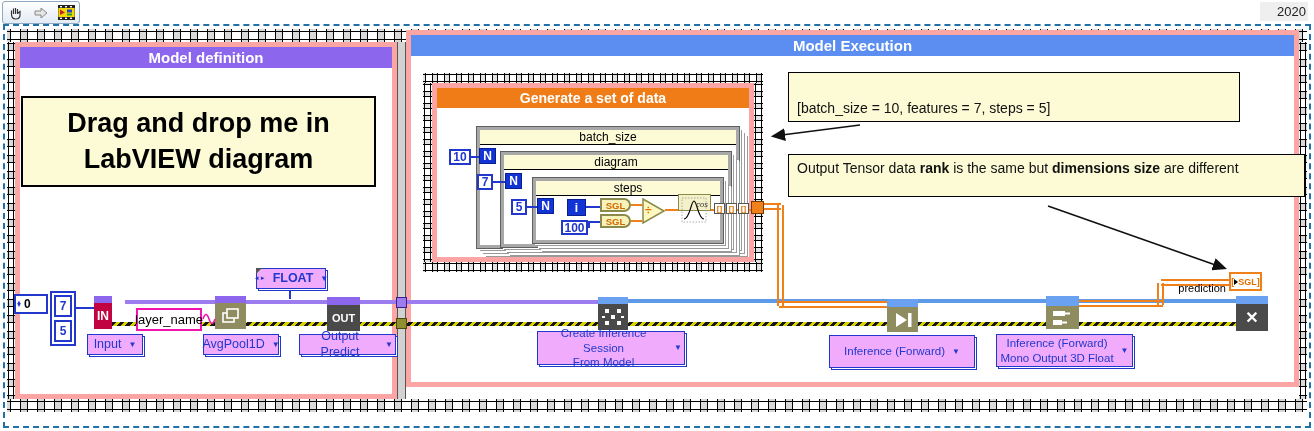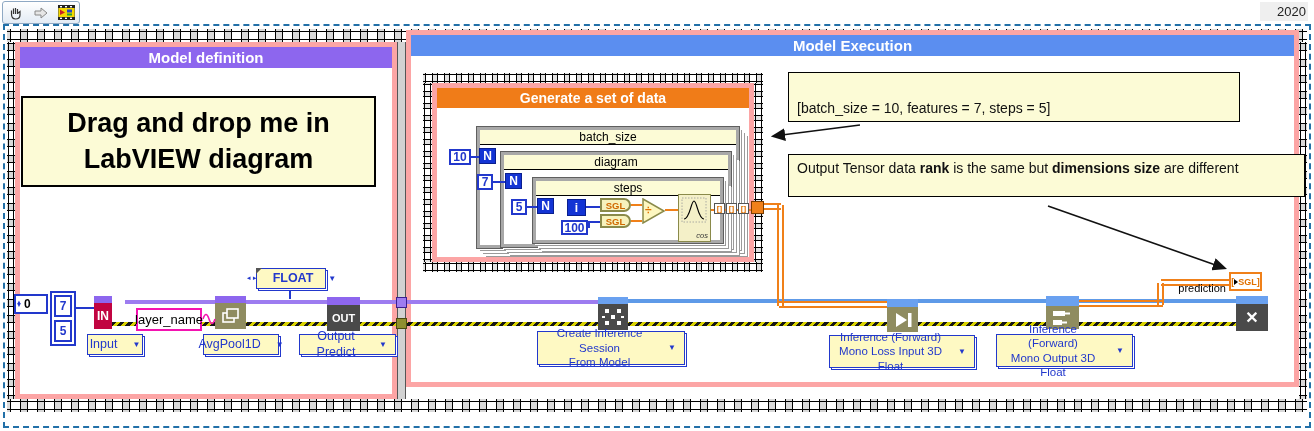--- a/index.html
+++ b/index.html
@@ -46,24 +46,24 @@
 
   .comment { position:absolute; background:#fcfbd6; border:1px solid #000; padding:3px 8px;
              font-size:14px; color:#111; line-height:1.55; z-index:3; }
   .comment .b { font-weight:bold; }
 
   .const { position:absolute; background:#fff; border:2px solid #2238cc; color:#2238cc;
            font-weight:bold; font-size:12px; display:flex; align-items:center; justify-content:center; z-index:2;}
   .nterm { position:absolute; background:#1334d4; border:1px solid #0a1f8f; color:#fff;
            font-weight:bold; font-size:12px; display:flex; align-items:center; justify-content:center; z-index:2;}
 
-  .vi-label { position:absolute; background:#fef9c3; border:1px solid #2238cc;
+  .vi-label { position:absolute; background:#f0abfc; border:1px solid #2238cc;
               box-shadow:2px 2px 0 -1px #fff, 2px 2px 0 0 #2238cc;
               color:#2238cc; font-size:12.5px; display:flex; align-items:center; justify-content:center;
-              gap:15px; text-align:center; line-height:1.25; z-index:2; padding:0 8px;}
+              gap:7px; text-align:center; line-height:1.25; z-index:2; padding:0 2px;}
   .vi-label .caret { font-size:8px; }
   .vi-label .lines span { display:block; font-size:11.5px; }
 
   .node { position:absolute; z-index:2; }
   .node .cap { position:absolute; top:0; left:0; right:0; }
   .node .body { position:absolute; left:0; right:0; bottom:0; display:flex;
                 align-items:center; justify-content:center; color:#fff; font-weight:bold; }
 
   .loop { position:absolute; border:3px solid #a8a8a8; outline:1px solid #5f5f5f; background:#fff;
           box-shadow:2px 2px 0 #fff,3px 3px 0 #9a9a9a,5px 5px 0 #fff,6px 6px 0 #9a9a9a,8px 8px 0 #fff,9px 9px 0 #9a9a9a; z-index:1;}
@@ -260,21 +260,21 @@
   <div class="wire w-orange" style="left:631px;top:220px;width:11px;height:2px;"></div>
 
   <div class="node" style="left:642px;top:198px;width:24px;height:26px;z-index:2;">
     <svg width="24" height="26" viewBox="0 0 24 26">
       <polygon points="1,1 22,13 1,25" fill="#fdf7c0" stroke="#8a8a4a" stroke-width="1.5"></polygon>
     </svg>
     <span style="position:absolute;left:3px;top:5px;color:#e07000;font-weight:bold;font-size:12px;">÷</span>
   </div>
   <div class="wire w-orange" style="left:665px;top:209px;width:13px;height:2px;"></div>
 
-  <div class="node" style="left:678px;top:194px;width:33px;height:48px;background:#f4f0c8;border:1.5px solid #8a8a4a;">
+  <div class="node" style="left:678px;top:194px;width:33px;height:17px;background:#f4f0c8;border:1.5px solid #8a8a4a;">
     <svg width="30" height="30" viewBox="0 0 30 30" style="position:absolute;left:0;top:0;">
       <rect x="3" y="3" width="24" height="24" fill="none" stroke="#999" stroke-width="0.8" stroke-dasharray="1.5,1.5"></rect>
       <path d="M5,24 C11,24 12,6 15,6 C18,6 19,24 25,24" fill="none" stroke="#000" stroke-width="1.2"></path>
     </svg>
     <span style="position:absolute;right:2px;bottom:1px;font-size:7.5px;color:#333;font-style:italic;">cos</span>
   </div>
 
   <div class="wire w-orange" style="left:711px;top:209px;width:42px;height:2px;"></div>
   <div class="btunnel" style="left:714px;top:203px;">[]</div>
   <div class="btunnel" style="left:726px;top:203px;">[]</div>
@@ -308,21 +308,20 @@
     <div class="body" style="top:8px;background:#8f8c60;">
       <svg width="22" height="20" viewBox="0 0 22 20" fill="#fff">
         <polygon points="4,3 15,10 4,17"></polygon>
           <rect x="16" y="3" width="3.5" height="14"></rect>
       </svg>
     </div>
   </div>
   <div class="vi-label" style="left:829px;top:335px;width:146px;height:33px;">
     <span class="lines">
       <span>Inference (Forward)</span>
-      <span>Mono Loss Input 3D Float</span>
     </span>
     <span class="caret">▼</span>
   </div>
 
   <div class="node" style="left:1046px;top:296px;width:33px;height:33px;">
     <div class="cap" style="height:10px;background:#6aa1f0;"></div>
     <div class="body" style="top:10px;background:#8f8c60;">
       <svg width="24" height="18" viewBox="0 0 24 18" fill="#fff">
         <rect x="2" y="2" width="12" height="5"></rect>
           <rect x="14" y="3.5" width="5" height="2"></rect>

